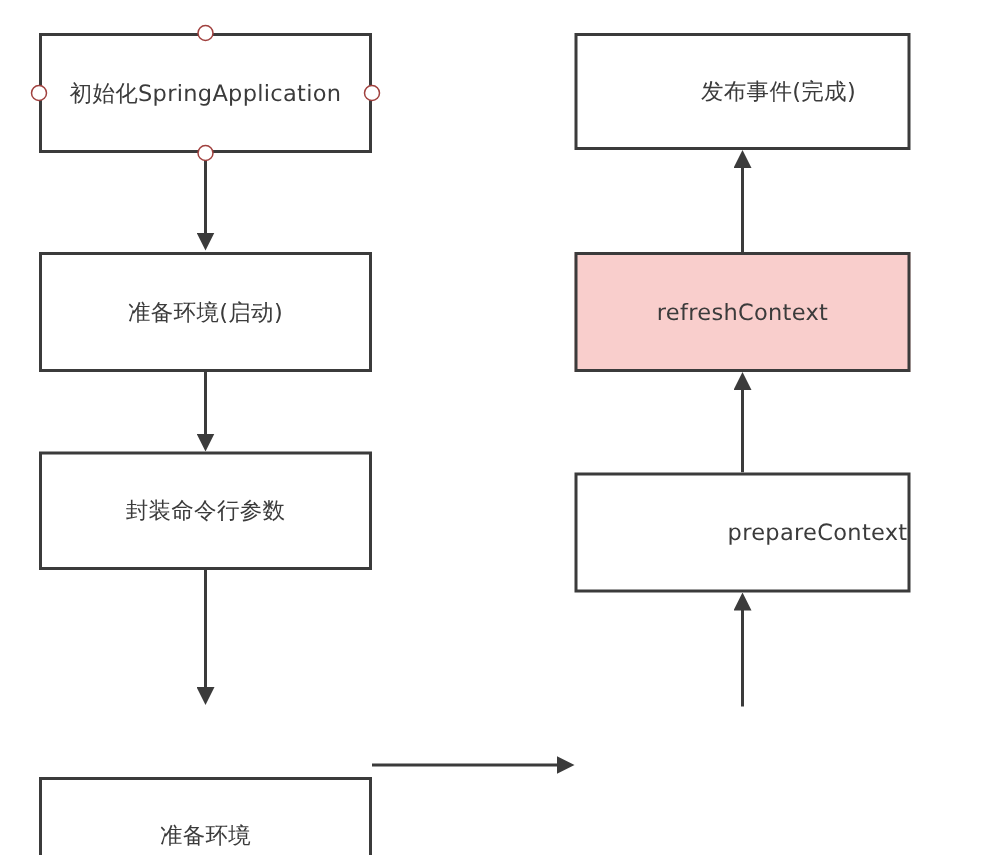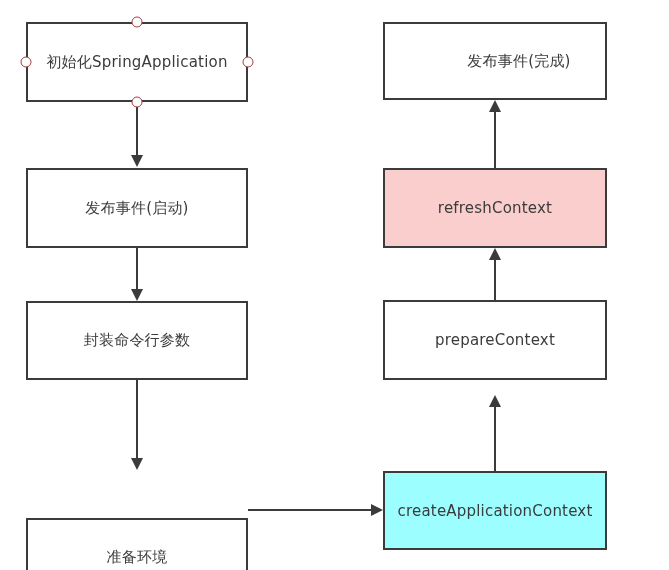--- a/index.html
+++ b/index.html
@@ -69,45 +69,42 @@
     <line class="edge-line" x1="495" y1="471" x2="495" y2="406" marker-end="url(#arrowhead)"></line>
     <line class="edge-line" x1="495" y1="315" x2="495" y2="259" marker-end="url(#arrowhead)"></line>
     <line class="edge-line" x1="495" y1="168" x2="495" y2="111" marker-end="url(#arrowhead)"></line>
   </svg>
 
   <div class="node" style="left: 26px; top: 22px; width: 222px; height: 80px; background-color: rgb(255, 255, 255);">
     <span class="node-label">初始化SpringApplication</span>
   </div>
 
   <div class="node" style="left: 26px; top: 168px; width: 222px; height: 80px; background-color: rgb(255, 255, 255);">
-    <span class="node-label">发布事件(启动)</span>
+    <span class="node-label">准备环境(启动)</span>
   </div>
 
   <div class="node" style="left: 26px; top: 301px; width: 222px; height: 79px; background-color: rgb(255, 255, 255);">
     <span class="node-label">封装命令行参数</span>
   </div>
 
   <div class="node" style="left: 26px; top: 470px; width: 222px; height: 79px; background-color: rgb(255, 255, 255); margin-top: 48px;">
     <span class="node-label">准备环境</span>
   </div>
 
   <div class="node" style="left: 383px; top: 22px; width: 224px; height: 78px; background-color: rgb(255, 255, 255); padding-left: 48px;">
     <span class="node-label">发布事件(完成)</span>
   </div>
 
   <div class="node" style="left: 383px; top: 168px; width: 224px; height: 80px; background-color: rgb(249, 206, 204);">
     <span class="node-label">refreshContext</span>
   </div>
 
-  <div class="node" style="left: 383px; top: 300px; width: 224px; height: 80px; background-color: rgb(255, 255, 255);">
+  <div class="node" style="left: 383px; top: 315px; width: 224px; height: 80px; background-color: rgb(255, 255, 255); justify-content: flex-end;">
     <span class="node-label">prepareContext</span>
   </div>
 
-  <div class="node" style="left: 383px; top: 471px; width: 224px; height: 79px; background-color: rgb(156, 254, 255);">
-    <span class="node-label">createApplicationContext</span>
-  </div>
 
   <div class="handle" style="left:137px; top:22px;"></div>
   <div class="handle" style="left:26px; top:62px;"></div>
   <div class="handle" style="left:248px; top:62px;"></div>
   <div class="handle" style="left:137px; top:102px;"></div>
 
 </div>
 
 </body></html>

